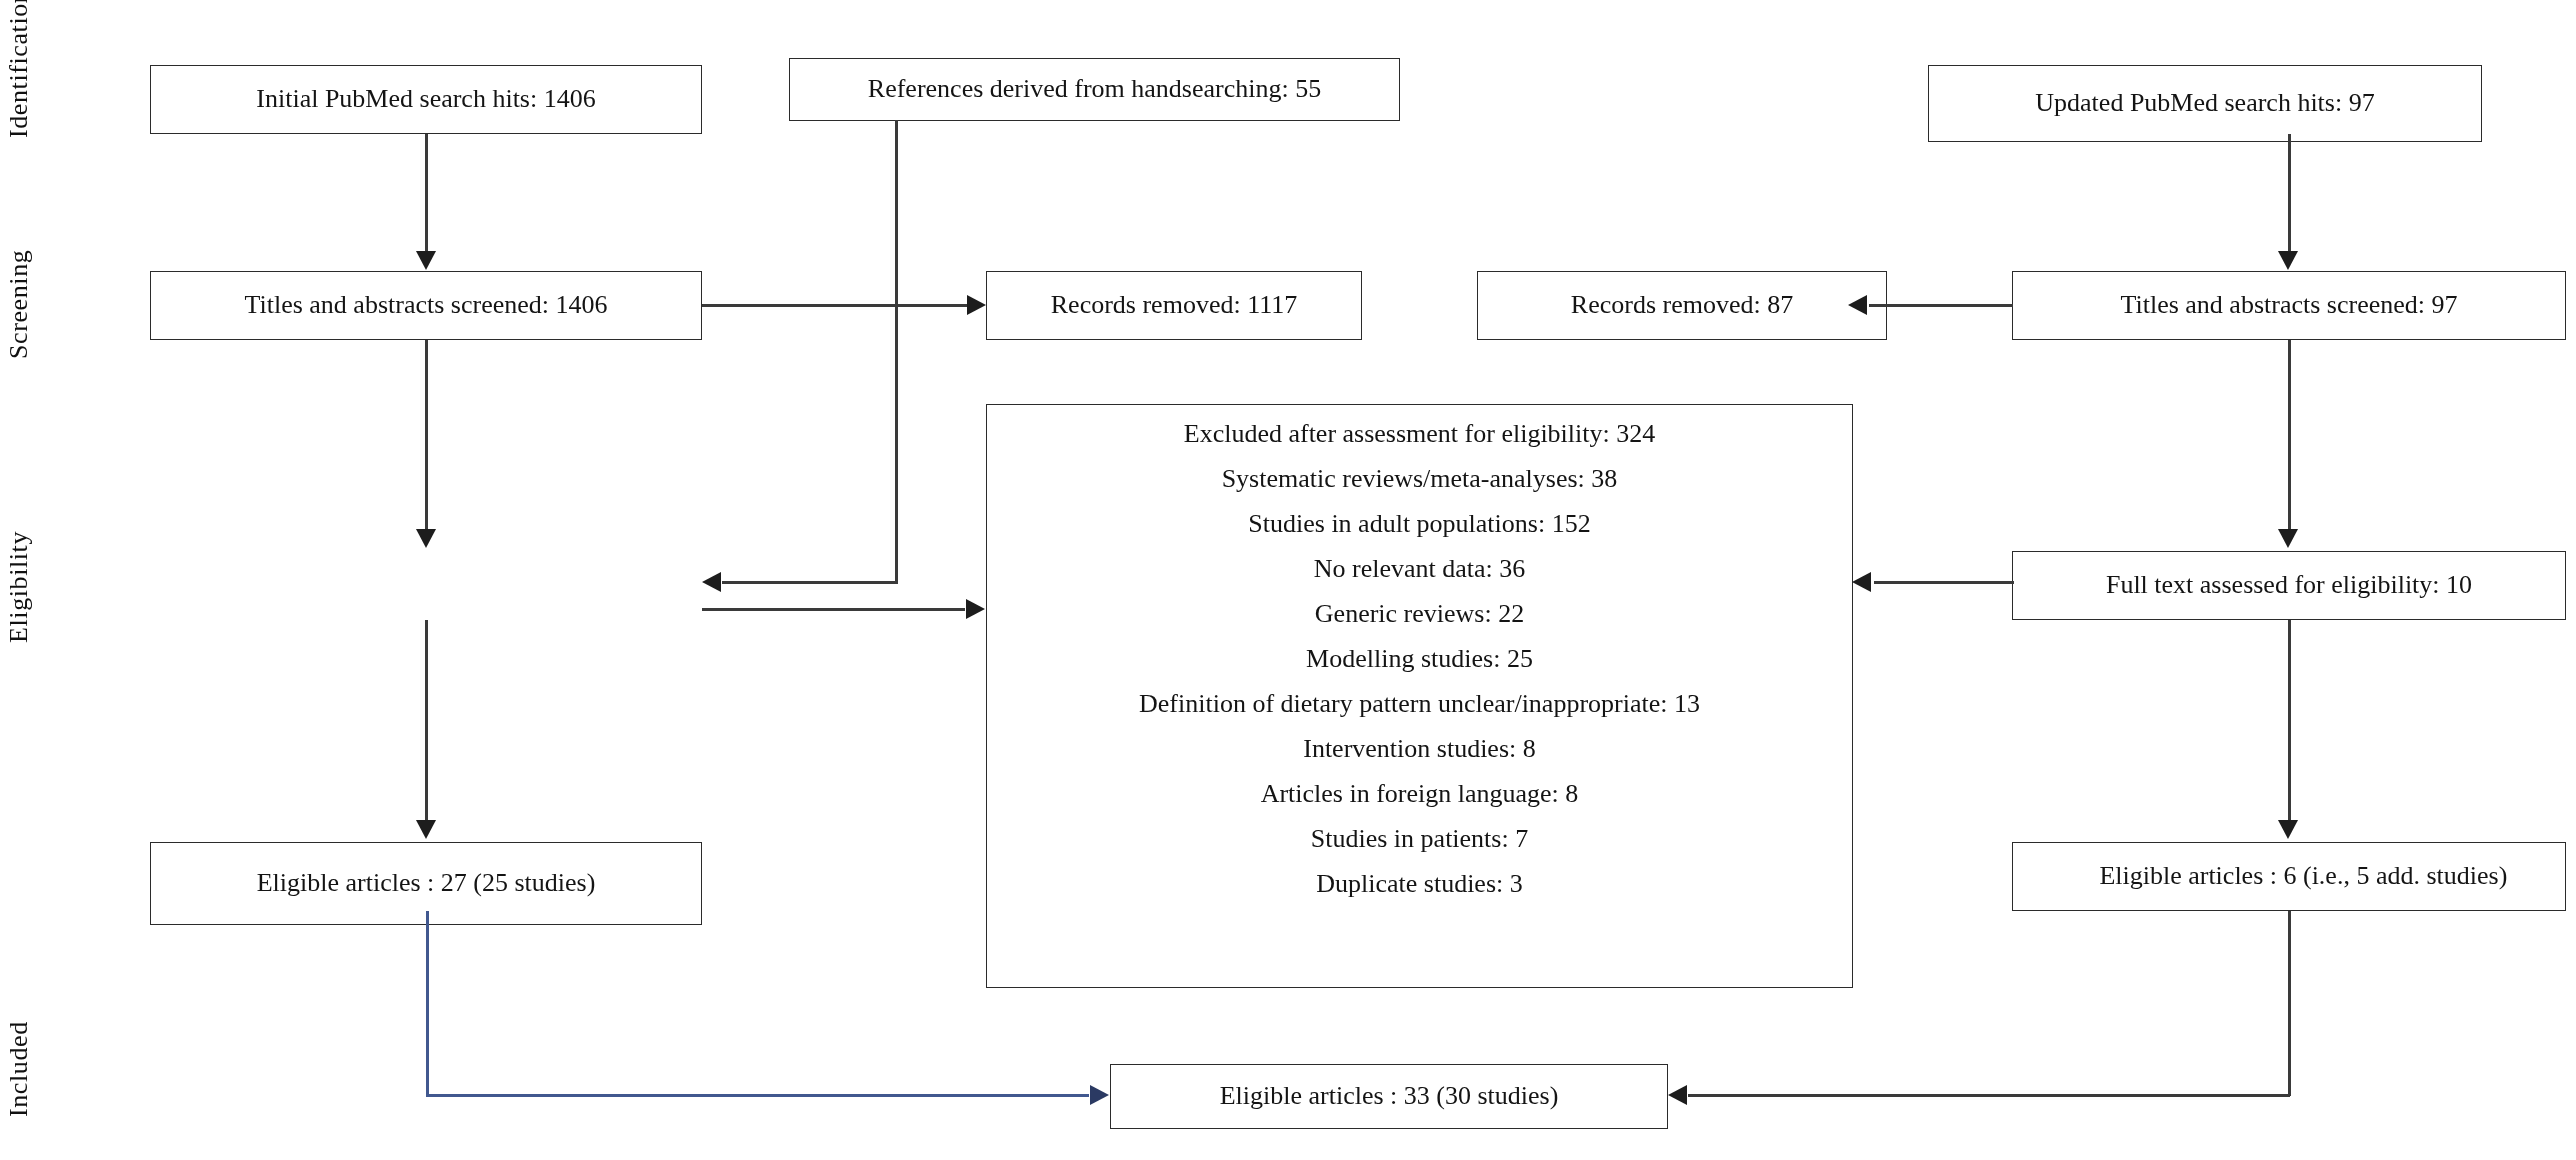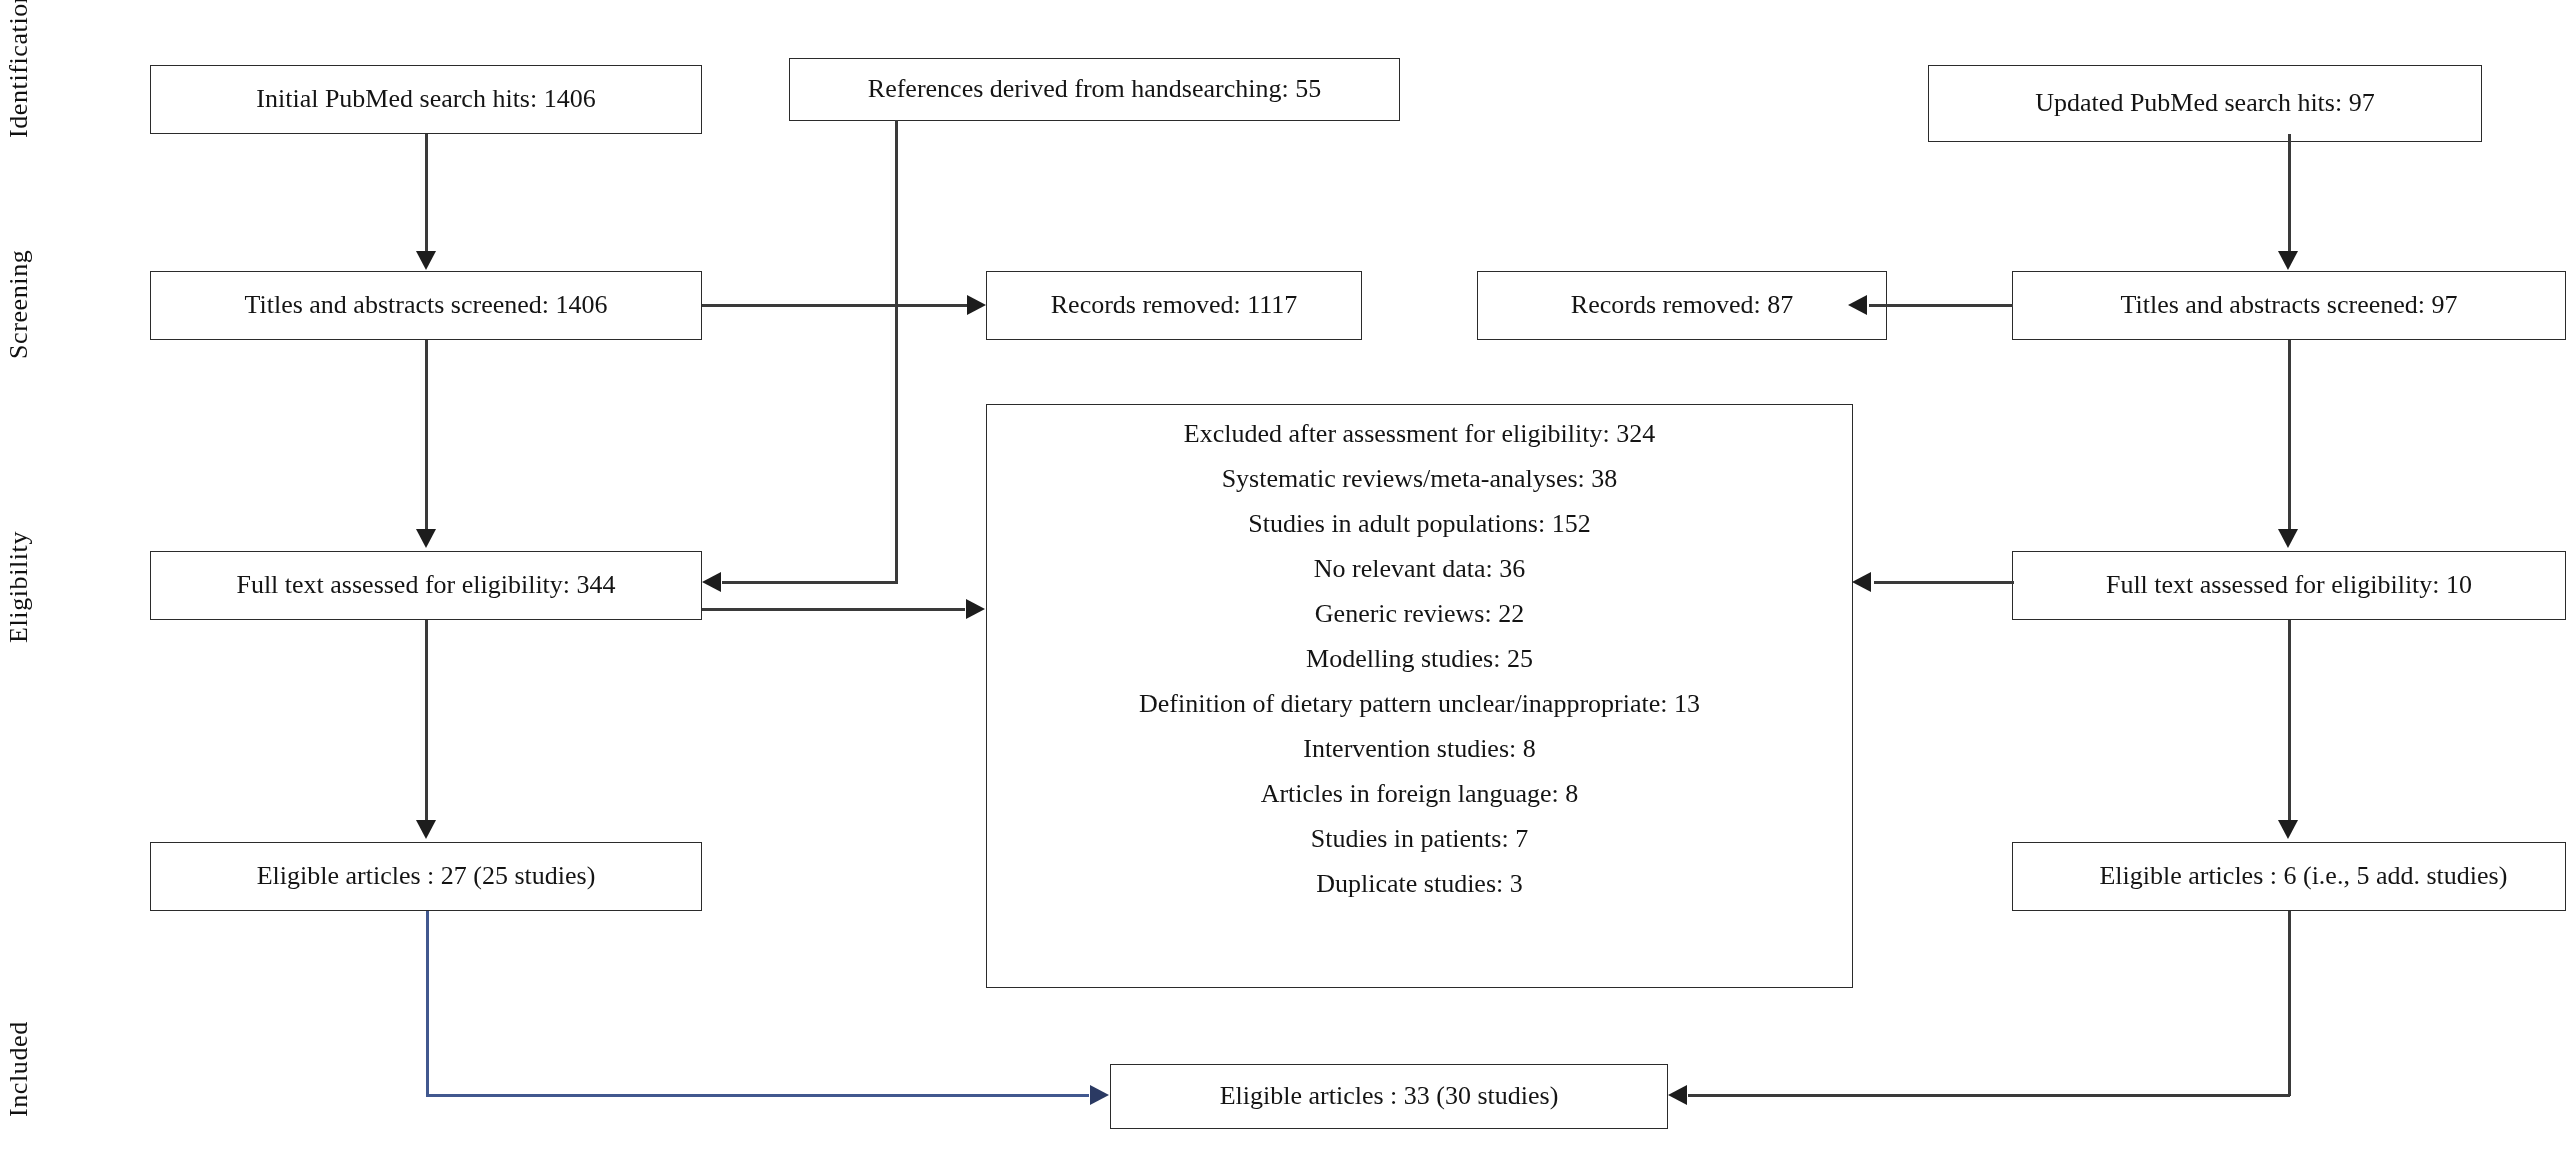--- a/index.html
+++ b/index.html
@@ -118,25 +118,24 @@
     <span class="exline">No relevant data: 36</span>
     <span class="exline">Generic reviews: 22</span>
     <span class="exline">Modelling studies: 25</span>
     <span class="exline">Definition of dietary pattern unclear/inappropriate: 13</span>
     <span class="exline">Intervention studies: 8</span>
     <span class="exline">Articles in foreign language: 8</span>
     <span class="exline">Studies in patients: 7</span>
     <span class="exline">Duplicate studies: 3</span>
   </div>
 
-  <div class="node" style="left:150px; top:551px; width:552px; height:69px;">Full text assessed for eligibility: 344</div>
 
   <div class="node" style="left:2012px; top:551px; width:554px; height:69px;">Full text assessed for eligibility: 10</div>
 
-  <div class="node" style="left:150px; top:842px; width:552px; height:69px;">Eligible articles : 27 (25 studies)</div>
+  <div class="node" style="left:150px; top:842px; width:552px; height:83px;">Eligible articles : 27 (25 studies)</div>
 
   <div class="node" style="left:2012px; top:842px; width:554px; height:69px;padding-left:35px;">Eligible articles : 6 (i.e., 5 add. studies)</div>
 
   <div class="node" style="left:1110px; top:1064px; width:558px; height:65px;">Eligible articles : 33 (30 studies)</div>
 
   <div class="conn v" style="left:425px; top:134px; height:119px;"></div>
   <div class="arrow down" style="left:416px; top:251px;"></div>
 
   <div class="conn h" style="left:702px; top:304px; width:265px;"></div>
   <div class="arrow right" style="left:967px; top:295px;"></div>

